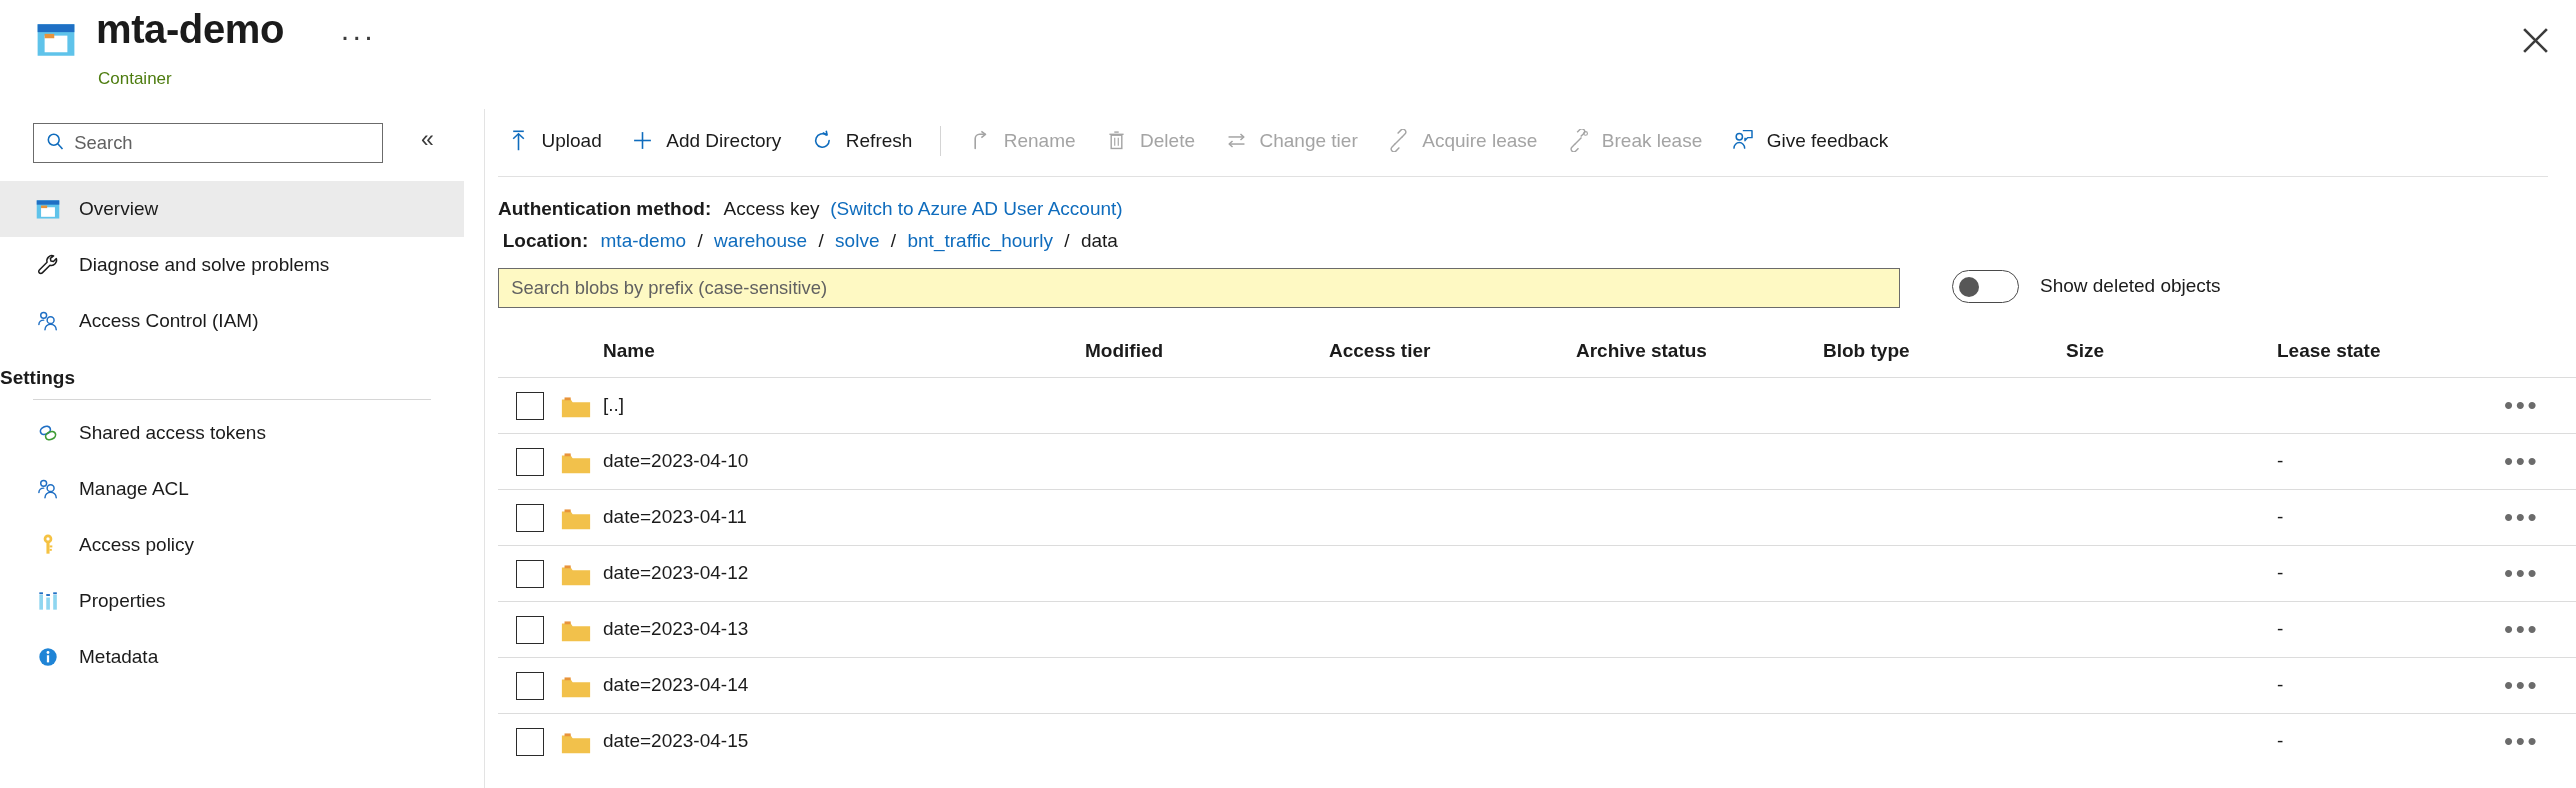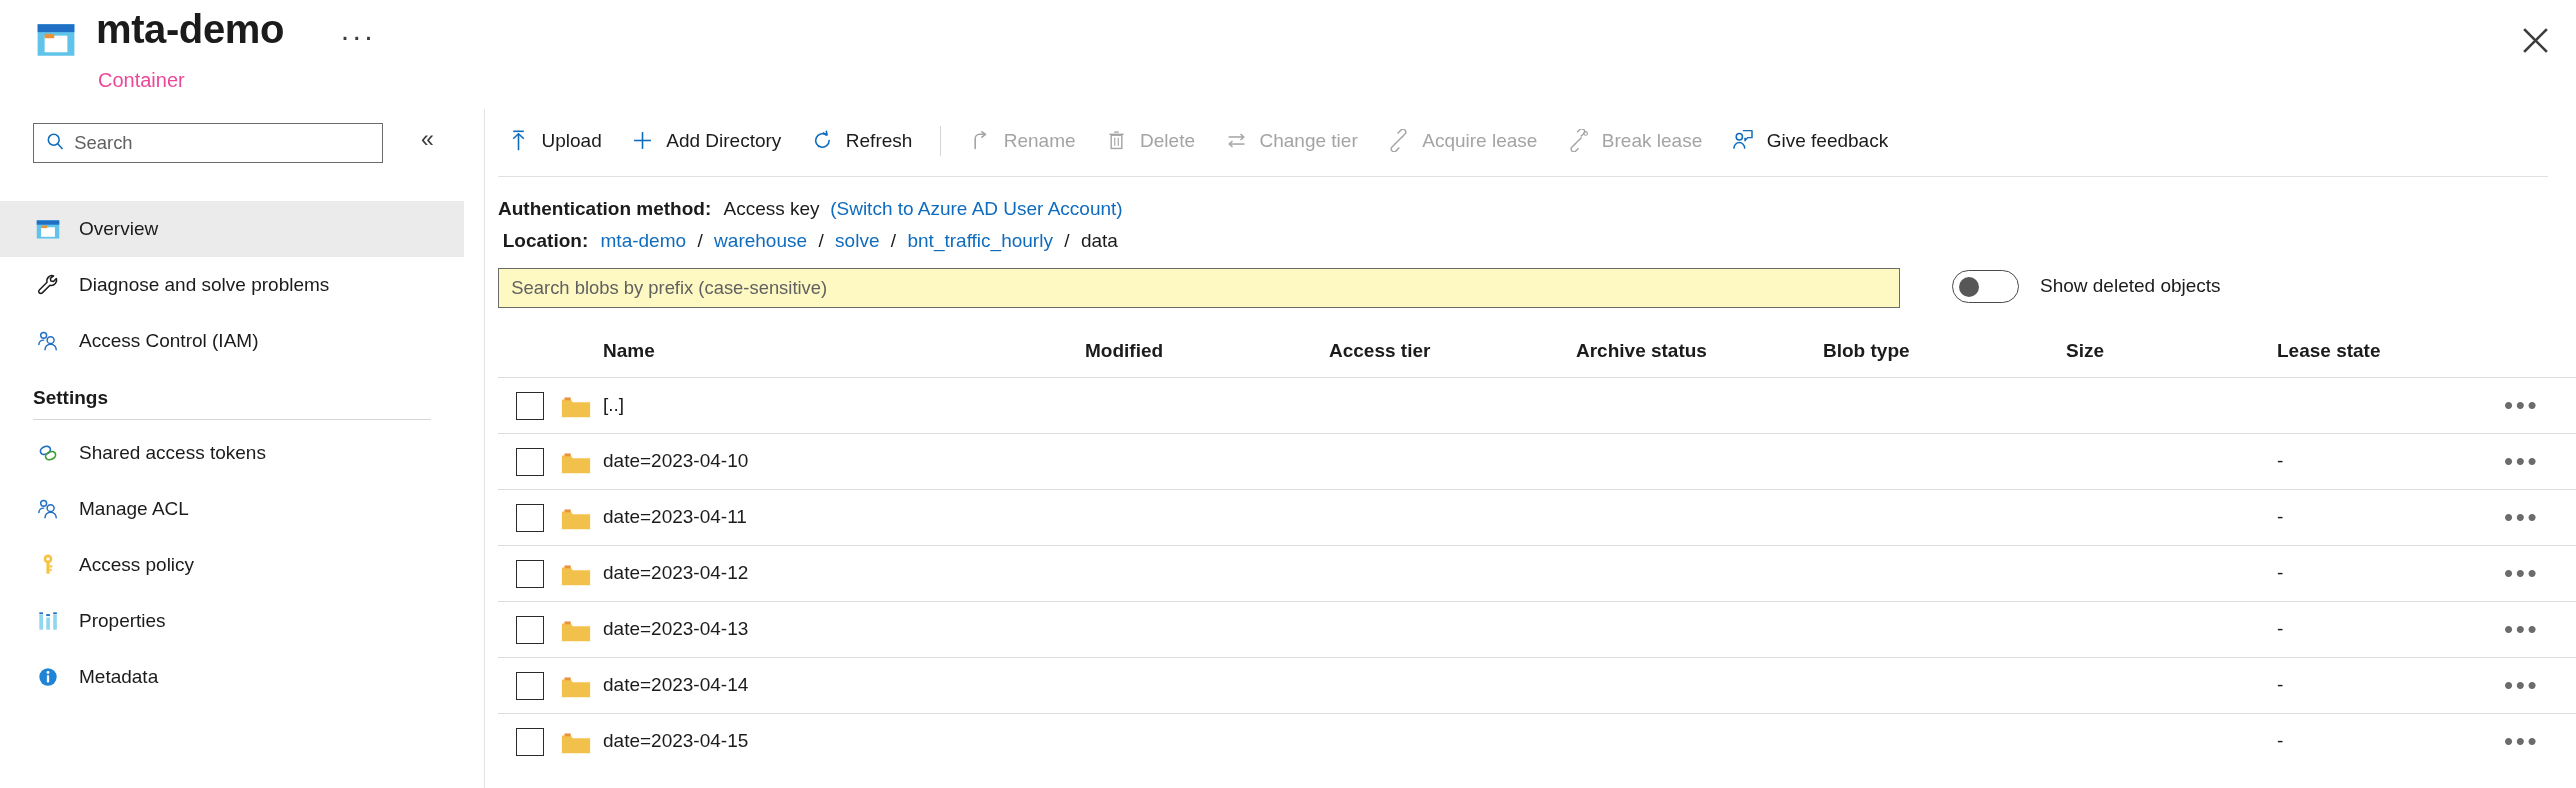--- a/index.html
+++ b/index.html
@@ -10,39 +10,39 @@
     font-family: "Liberation Sans", sans-serif;
     overflow: hidden;
   }
   .page { position: relative; width: 2384px; height: 789px; background:#fff; }
 
   
   .hdr { position:absolute; left:0; top:0; width:2576px; height:98px; }
   .hdr-icon { position:absolute; left:35px; top:19px; width:42px; height:42px; }
   .hdr-title { position:absolute; left:96px; top:7px; font-size:40px; font-weight:600; color:#1b1b1b; letter-spacing:-0.4px; white-space:nowrap; }
   .hdr-ellipsis { position:absolute; left:340px; top:19px; font-size:30px; color:#3b3b3b; letter-spacing:1.8px; cursor:pointer; }
-  .hdr-sub { position:absolute; left:98px; top:69px; font-size:20px; color:#ec4899; }
+  .hdr-sub { position:absolute; left:98px; top:69px; font-size:17px; color:#4d7c0f; }
   .close-btn { position:absolute; right:16px; top:16px; width:49px; height:49px; cursor:pointer; }
   .close-btn svg { display:block; }
 
   
   .sidebar { position:absolute; left:0; top:109px; width:464px; height:680px; background:#fff; }
   .search-wrap { position:absolute; left:33px; top:14px; width:350px; height:40px; border:0.9px solid #6b6b6b; background:#fff; display:flex; align-items:center; }
   .search-wrap .mag { margin-left:10.5px; flex:0 0 auto; }
   .search-input { border:none; outline:none; flex:1; font-size:18.4px; font-family:"Liberation Sans", sans-serif; color:#323130; background:transparent; padding-left:8.8px; }
   .search-input::placeholder { color:#616161; }
   .collapse-btn { position:absolute; left:421px; top:19px; font-size:23px; color:#3b3b3b; cursor:pointer; line-height:1; font-family:"Liberation Sans", sans-serif; }
 
   .nav { position:absolute; left:0; top:72px; width:464px; }
   .nav-item { position:relative; height:56px; display:flex; align-items:center; padding-left:33px; cursor:pointer; }
-  .nav-item.selected { background:#ebebeb;margin-top:20px; }
+  .nav-item.selected { background:#ebebeb; }
   .nav-ico { width:30px; height:30px; flex:0 0 30px; display:flex; align-items:center; justify-content:center; margin-right:16px; }
   .nav-label { font-size:19px; color:#1b1b1b; white-space:nowrap; }
 
-  .sec-head { margin-top:17.5px; padding-left:33px; font-size:19px; font-weight:700; color:#1b1b1b; }
+  .sec-head { margin-top:17.5px; font-size:19px; font-weight:700; color:#1b1b1b; }
   .sec-rule { margin:10.5px 33px 5.3px 33px; height:0.9px; background:#d6d6d6; }
 
   
   .main { position:absolute; left:498px; top:109px; width:2078px; height:680px; }
   .vdiv { position:absolute; left:484px; top:109px; width:0.9px; height:680px; background:#e3e3e3; }
 
   .toolbar { position:absolute; left:0; top:0; height:63px; display:flex; align-items:center; }
   .tb-btn { display:flex; align-items:center; height:42px; padding:0 7px; margin-right:14px; cursor:pointer; white-space:nowrap;justify-content:center; }
   .tb-btn.disabled { cursor:default; }
   .tb-ico { width:26px; height:26px; margin-right:10.5px; display:flex; align-items:center; justify-content:center; flex:0 0 26px; }

